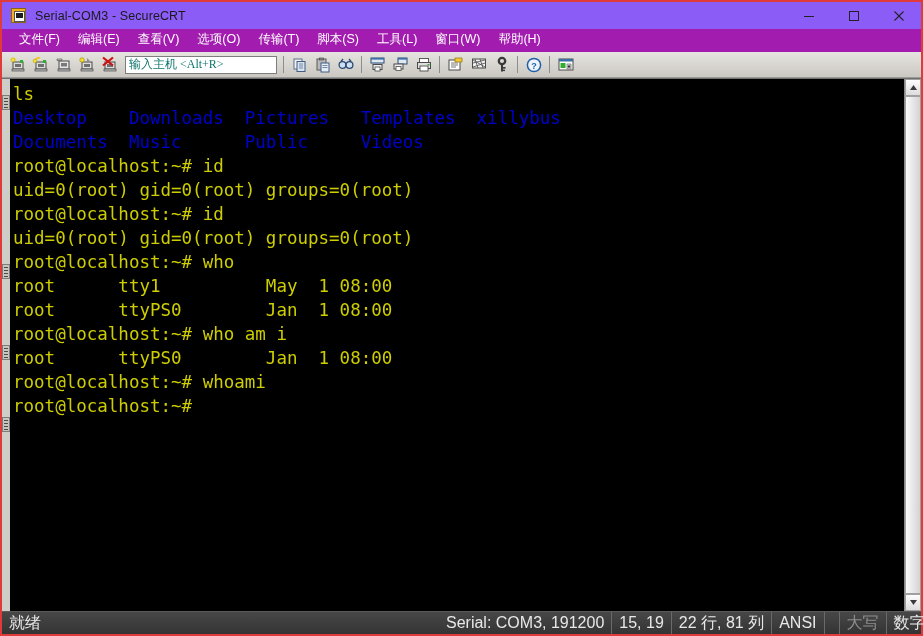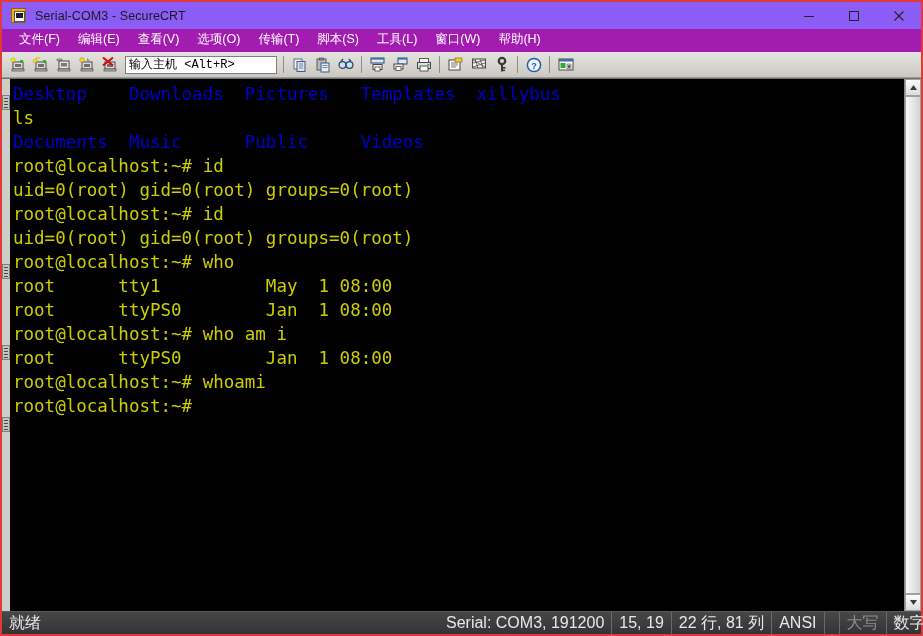--- a/index.html
+++ b/index.html
@@ -130,26 +130,26 @@
     flex: none;
   }
   #host-input {
     width: 152px;
     height: 18px;
     background: #ffffff;
     border: 1px solid #7d7d7d;
     margin-left: 4px;
     margin-right: 2px;
     font-size: 12px;
-    color: #000000;
+    color: #0f766e;
     padding: 0 3px;
     box-sizing: border-box;
     display: flex;
     align-items: center;
-    font-family: Liberation Mono, monospace;
+    font-family: Liberation Serif, serif;
     flex: none;
     overflow: hidden;
     white-space: nowrap;
   }
 
   
   #terminal-region {
     flex: 1 1 auto;
     display: flex;
     background: #000000;
@@ -491,22 +491,22 @@
         </div>
       <div class="rail-tab" style="top:266px;">
           <span></span>
         </div>
       <div class="rail-tab" style="top:338px;">
           <span></span>
         </div>
     </div>
 
     <div id="terminal-screen">
+      <div class="term-line">ls</div>
       <div class="term-line dir">Desktop    Downloads  Pictures   Templates  xillybus</div>
-      <div class="term-line">ls</div>
       <div class="term-line dir">Documents  Music      Public     Videos</div>
       <div class="term-line">root@localhost:~# id</div>
       <div class="term-line">uid=0(root) gid=0(root) groups=0(root)</div>
       <div class="term-line">root@localhost:~# id</div>
       <div class="term-line">uid=0(root) gid=0(root) groups=0(root)</div>
       <div class="term-line">root@localhost:~# who</div>
       <div class="term-line">root      tty1          May  1 08:00</div>
       <div class="term-line">root      ttyPS0        Jan  1 08:00</div>
       <div class="term-line">root@localhost:~# who am i</div>
       <div class="term-line">root      ttyPS0        Jan  1 08:00</div>

